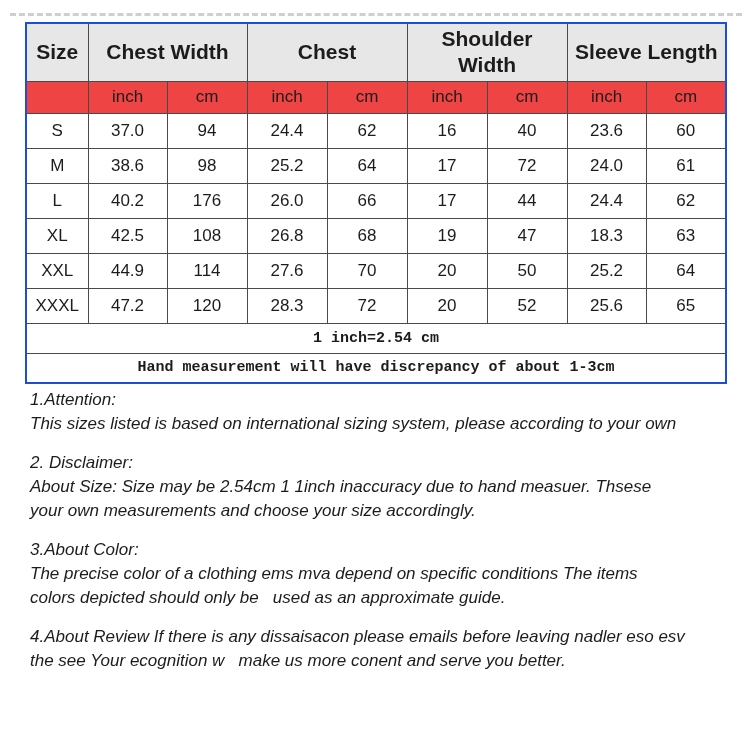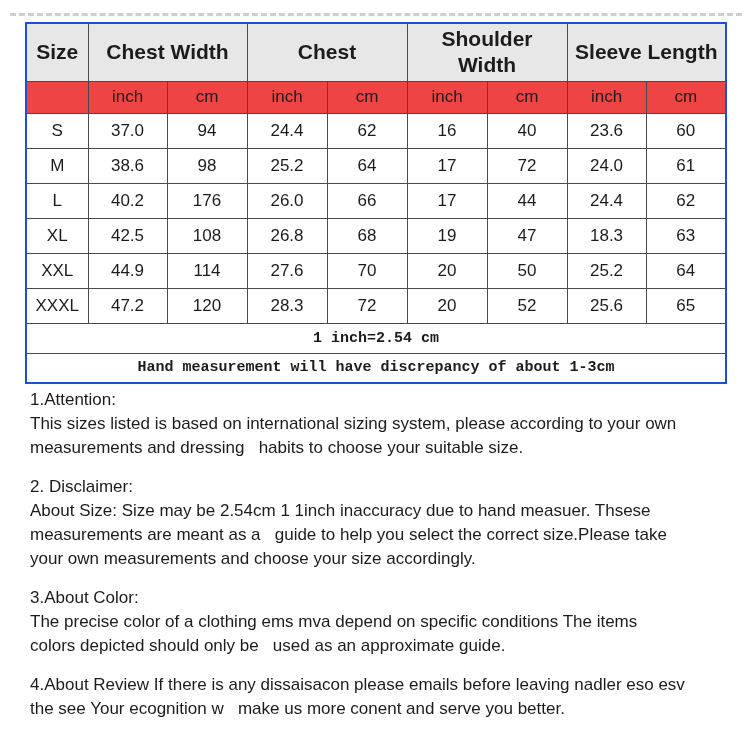--- a/index.html
+++ b/index.html
@@ -55,21 +55,21 @@
     margin-top: 24px;
   }
   .notes {
     position: absolute;
     left: 30px; top: 388px;
     width: 700px;
     font-size: 17px;
     line-height: 24px;
   }
   .notes .para { margin-bottom: 15px; }
-  .notes .line, .notes .heading { white-space: pre-wrap; }
+  .notes .line, .notes .heading { white-space: pre-wrap; font-style: italic; }
 </style>
 </head>
 <body>
 
 <div class="dashed-top"></div>
 
 <table class="size-chart">
   <colgroup>
     <col style="width:62px">
     <col style="width:79px">
@@ -174,26 +174,24 @@
     <tr class="foot-row">
       <td colspan="9">Hand measurement will have discrepancy of about 1-3cm</td>
     </tr>
   </tbody>
 </table>
 
 <div class="notes">
   <div class="para">
     <div class="heading">1.Attention:</div>
     <div class="line">This sizes listed is based on international sizing system, please according to your own</div>
-    <div class="line">measurements and dressing   habits to choose your suitable size.</div>
   </div>
   <div class="para">
     <div class="heading">2. Disclaimer:</div>
     <div class="line">About Size: Size may be 2.54cm 1 1inch inaccuracy due to hand measuer. Thsese</div>
-    <div class="line">measurements are meant as a   guide to help you select the correct size.Please take</div>
     <div class="line">your own measurements and choose your size accordingly.</div>
   </div>
   <div class="para">
     <div class="heading">3.About Color:</div>
     <div class="line">The precise color of a clothing ems mva depend on specific conditions The items</div>
     <div class="line">colors depicted should only be   used as an approximate guide.</div>
   </div>
   <div class="para">
     <div class="line">4.About Review If there is any dissaisacon please emails before leaving nadler eso esv</div>
     <div class="line">the see Your ecognition w   make us more conent and serve you better.</div>

